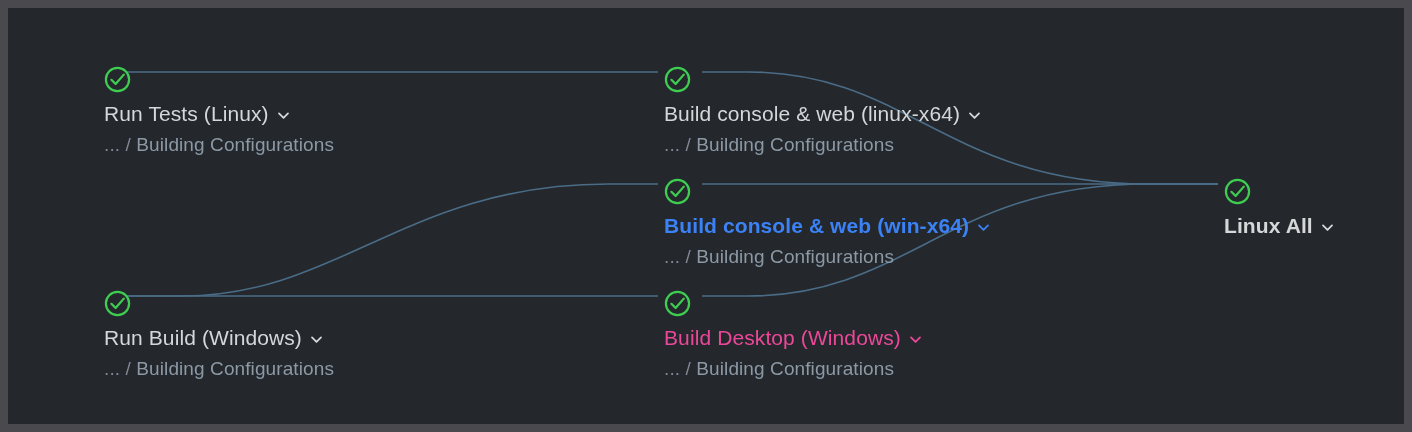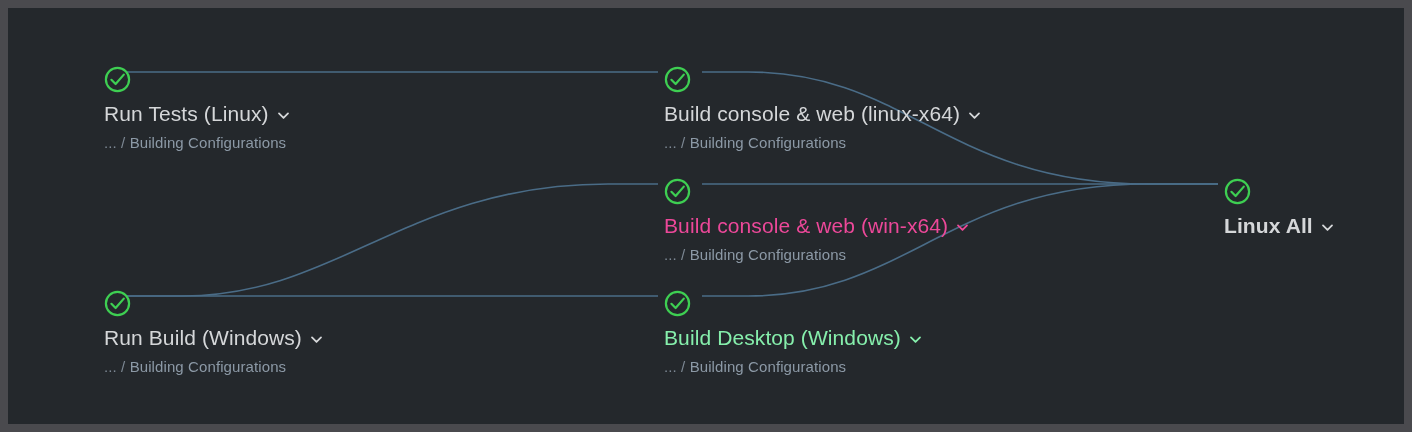--- a/index.html
+++ b/index.html
@@ -59,21 +59,21 @@
     display: inline-block;
     width: 15px;
     height: 15px;
     position: relative;
     top: 1px;
   }
   .node-sub {
     position: absolute;
     left: 0;
     top: 68px;
-    font-size: 15px;
+    font-size: 19px;
     color: #8c99a6;
     letter-spacing: 0.1px;
   }
   .node-sub .dots { color: #7d8894; }
   .node-sub .sep { color: #7d8894; }
 </style>
 </head>
 <body>
 
 <div id="frame" style="background: rgb(74, 74, 78);">
@@ -131,21 +131,21 @@
       <span class="sep"> / </span>
       <span>Building Configurations</span>
     </div>
   </div>
 
   <div class="node" style="left: 656px; top: 170px;">
     <svg class="node-icon" viewBox="0 0 27 27">
       <circle cx="13.5" cy="13.5" r="11.6" fill="none" stroke="#3ecf52" stroke-width="2.2"></circle>
       <path d="M 7.4 13.8 L 11.6 18.0 L 19.8 8.6" fill="none" stroke="#3ecf52" stroke-width="2.2" stroke-linecap="round" stroke-linejoin="round"></path>
     </svg>
-    <div class="node-title" style="color: #ec4899;">
+    <div class="node-title" style="color: #3b82f6; font-weight: bold;">
       <span>Build console &amp; web (win-x64)</span>
       <svg class="chev" viewBox="0 0 16 16">
         <path d="M 3.2 5.8 L 8 10.6 L 12.8 5.8" fill="none" stroke="currentColor" stroke-width="1.9" stroke-linecap="round" stroke-linejoin="round"></path>
       </svg>
     </div>
     <div class="node-sub" style="color: rgb(140, 153, 166);">
       <span class="dots">...</span>
       <span class="sep"> / </span>
       <span>Building Configurations</span>
     </div>
@@ -167,21 +167,21 @@
       <span class="sep"> / </span>
       <span>Building Configurations</span>
     </div>
   </div>
 
   <div class="node" style="left: 656px; top: 282px;">
     <svg class="node-icon" viewBox="0 0 27 27">
       <circle cx="13.5" cy="13.5" r="11.6" fill="none" stroke="#3ecf52" stroke-width="2.2"></circle>
       <path d="M 7.4 13.8 L 11.6 18.0 L 19.8 8.6" fill="none" stroke="#3ecf52" stroke-width="2.2" stroke-linecap="round" stroke-linejoin="round"></path>
     </svg>
-    <div class="node-title" style="color: #86efac;">
+    <div class="node-title" style="color: #ec4899;">
       <span>Build Desktop (Windows)</span>
       <svg class="chev" viewBox="0 0 16 16">
         <path d="M 3.2 5.8 L 8 10.6 L 12.8 5.8" fill="none" stroke="currentColor" stroke-width="1.9" stroke-linecap="round" stroke-linejoin="round"></path>
       </svg>
     </div>
     <div class="node-sub" style="color: rgb(140, 153, 166);">
       <span class="dots">...</span>
       <span class="sep"> / </span>
       <span>Building Configurations</span>
     </div>

